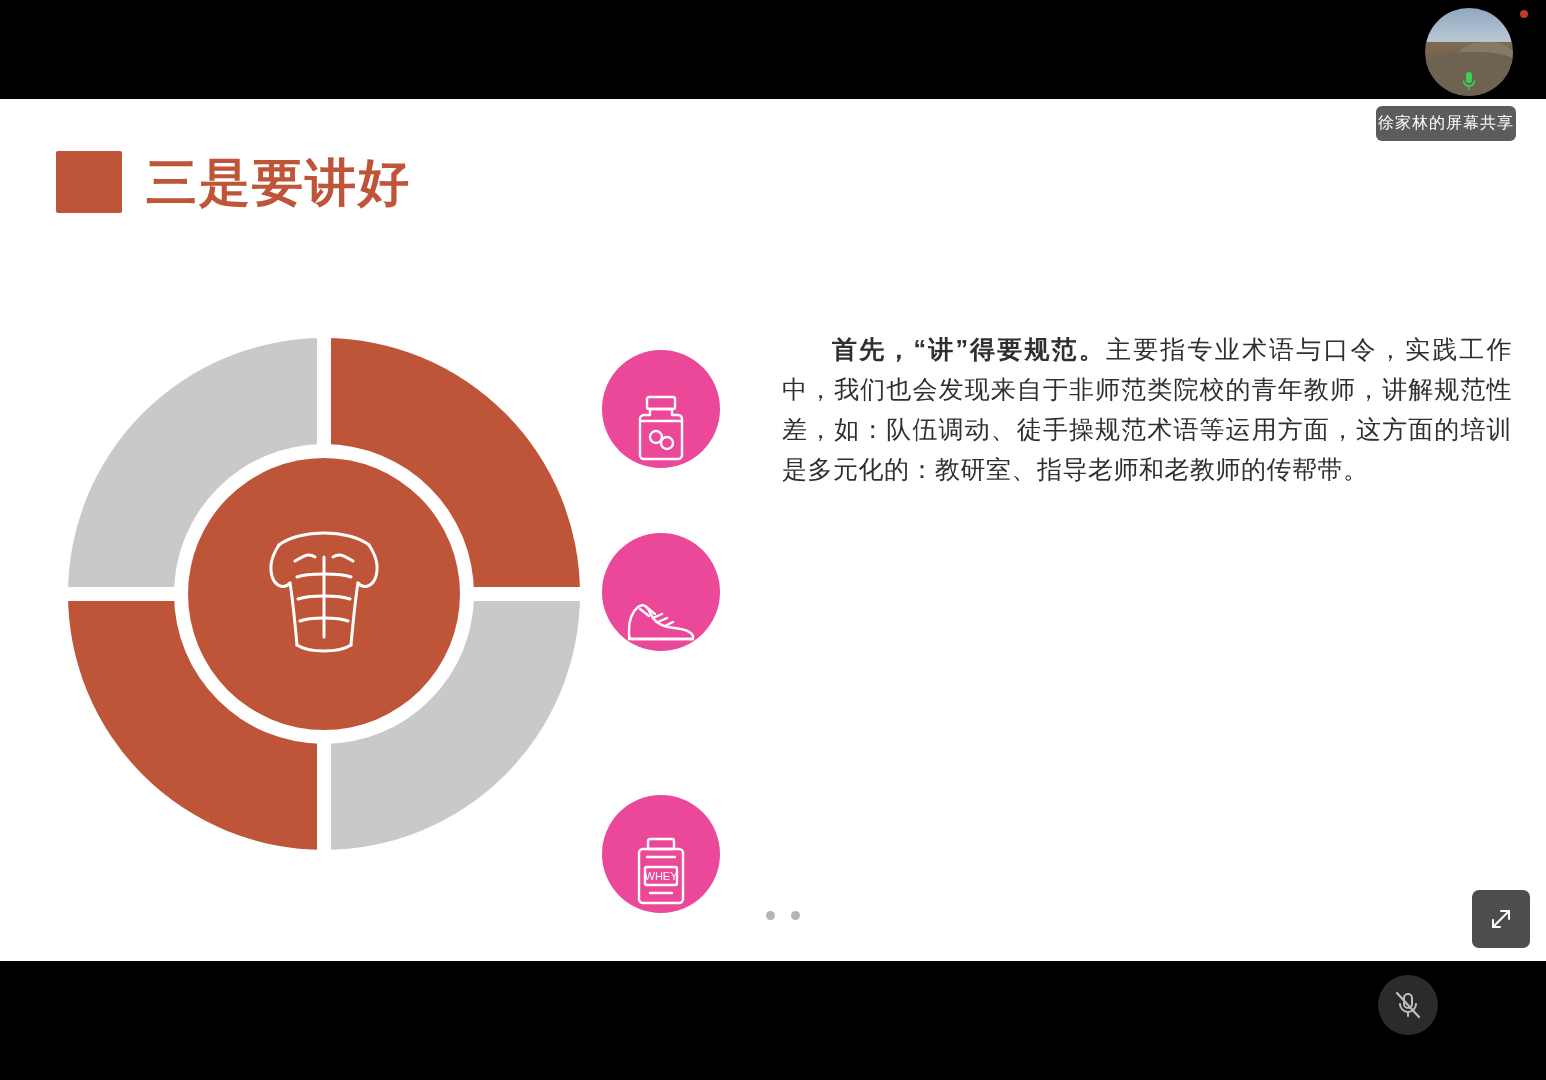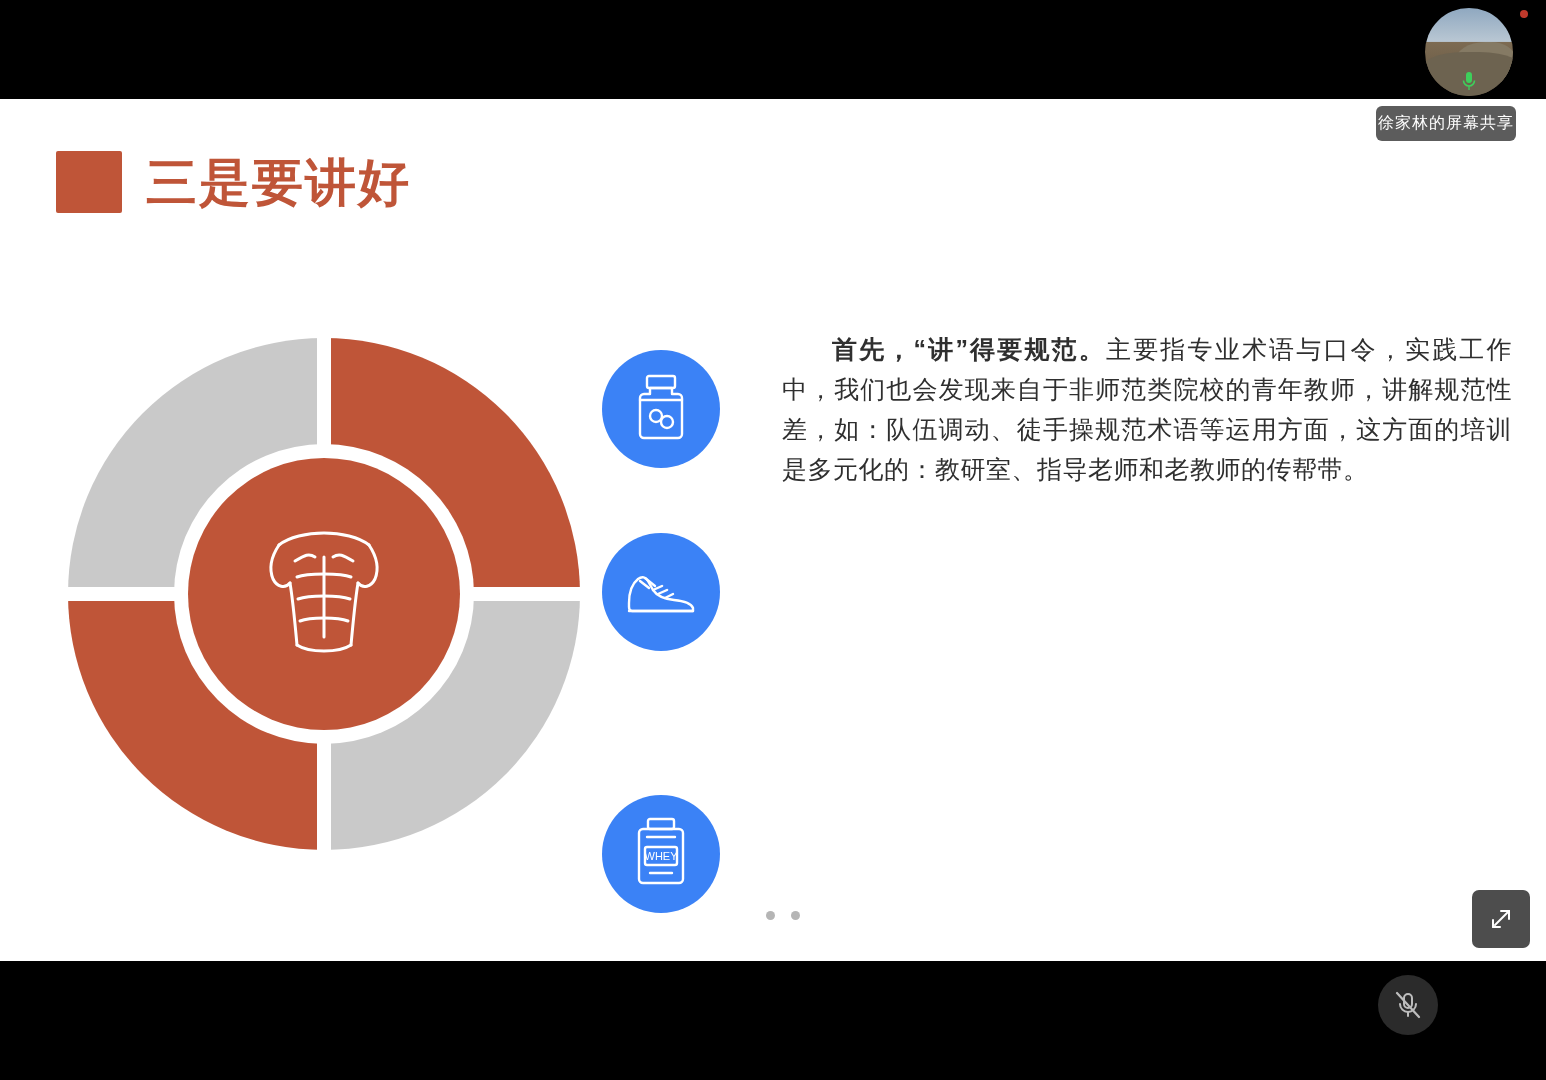--- a/index.html
+++ b/index.html
@@ -107,23 +107,23 @@
     display: flex;
     align-items: center;
     justify-content: center;
   }
   
   .icon-circle {
     position: absolute;
     width: 118px;
     height: 118px;
     border-radius: 50%;
-    background: #3b82f6;
-    display: flex;
-    align-items: center;
+    background: #ec4899;
+    display: flex;
+    align-items: flex-end;
     justify-content: center;
   }
   #icon-1 { left: 602px; top: 251px; }
   #icon-2 { left: 602px; top: 434px; }
   #icon-3 { left: 602px; top: 696px; }
   
   #body-text {
     position: absolute;
     left: 744px;
     top: 230px;

